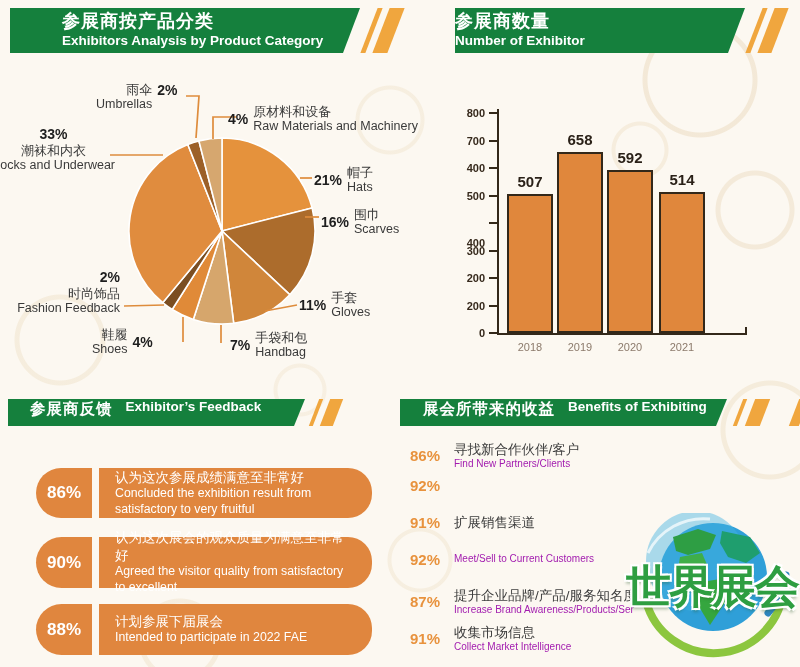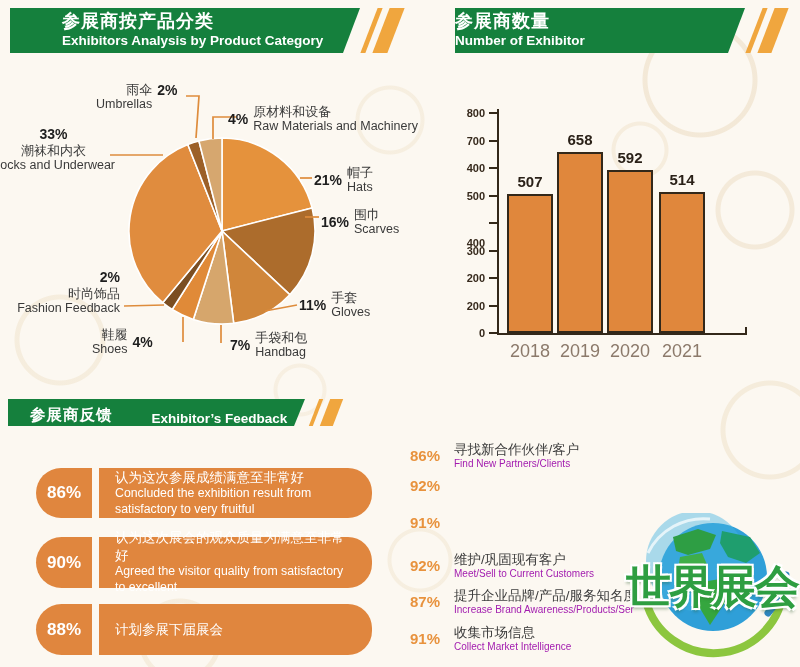--- a/index.html
+++ b/index.html
@@ -21,21 +21,21 @@
 
   
   .banner{position:absolute;}
   .banner .bb{position:absolute;left:0;top:0;height:100%;background:#15803d;color:#fff;}
   .banner.tall .bb{clip-path:polygon(0 0,100% 0,calc(100% - 17px) 100%,0 100%);}
   .banner.short .bb{clip-path:polygon(0 0,100% 0,calc(100% - 11px) 100%,0 100%);}
   .banner .stripe{position:absolute;top:0;height:100%;background:#F0A63E;transform:skewX(-21deg);}
   .banner.tall .t-cn{font-size:18px;font-weight:bold;letter-spacing:1px;line-height:22px;display:block;}
   .banner.tall .t-en{font-size:13.5px;font-weight:bold;display:block;margin-top:1px;}
   .banner.tall .bb{padding-top:2px;box-sizing:border-box;}
-  .banner.short .bb{display:flex;align-items:flex-end;box-sizing:border-box;gap:26px;}
+  .banner.short .bb{display:flex;align-items:flex-start;box-sizing:border-box;}
   .banner.short .t-cn{font-size:15.5px;font-weight:bold;letter-spacing:1px;}
   .banner.short .t-en{font-size:13.5px;font-weight:bold;margin-left:13px;}
 
   #banner-pie{left:10px;top:8px;width:400px;height:45px;}
   #banner-pie .bb{width:350px;padding-left:52px;}
   #banner-pie .s1{left:359px;width:5px;}
   #banner-pie .s2{left:371px;width:15px;}
 
   #banner-bar{left:455px;top:8px;width:345px;height:45px;}
   #banner-bar .bb{width:290px;}
@@ -66,21 +66,21 @@
   .pl-B .txt{display:flex;flex-direction:column;align-items:flex-end;line-height:1.18;}
   .pl-C{flex-direction:column;gap:0;line-height:1.18;}
 
   
   #bar-panel{position:absolute;left:455px;top:85px;width:345px;height:300px;}
   .axis{position:absolute;background:#33281A;}
   .ytick{position:absolute;width:8px;height:2px;background:#33281A;}
   .ytick-label{position:absolute;width:30px;text-align:right;font-size:11px;font-weight:bold;color:#36291C;}
   .bar{position:absolute;background:#E0873C;border:2px solid #33281A;box-sizing:border-box;}
   .bar-value{position:absolute;width:60px;text-align:center;font-size:15px;font-weight:bold;color:#2A2118;}
-  .xtick-label{position:absolute;width:60px;text-align:center;font-size:18px;color:#8C7A6B;}
+  .xtick-label{position:absolute;width:60px;text-align:center;font-size:11px;color:#8C7A6B;}
 
   
   #feedback-panel{position:absolute;left:8px;top:435px;width:384px;height:232px;}
   .fb-row{position:absolute;left:28px;width:336px;display:flex;gap:7px;}
   .fb-pct{width:56px;background:#E0863E;border-radius:26px 0 0 26px;color:#fff;font-size:17px;font-weight:bold;display:flex;align-items:center;justify-content:center;flex:none;}
   .fb-box{flex:1;background:#E0863E;border-radius:0 24px 24px 0;color:#fff;padding:7px 26px 7px 16px;box-sizing:border-box;display:flex;flex-direction:column;justify-content:center;}
   .fb-box .cn{font-size:13.5px;line-height:1.3;}
   .fb-box .en{font-size:12.3px;line-height:1.28;}
 
   
@@ -124,20 +124,29 @@
 
   <div class="banner short" id="banner-feedback">
     <div class="bb">
       <span class="t-cn">参展商反馈</span>
       <span class="t-en">Exhibitor’s Feedback</span>
     </div>
     <div class="stripe s1"></div>
     <div class="stripe s2"></div>
   </div>
 
+  <div class="banner short" id="banner-benefits">
+    <div class="bb">
+      <span class="t-cn">展会所带来的收益</span>
+      <span class="t-en">Benefits of Exhibiting</span>
+    </div>
+    <div class="stripe s1"></div>
+    <div class="stripe s2"></div>
+    <div class="stripe s3"></div>
+  </div>
 
   <div id="pie-panel">
     <svg id="pie-svg" width="430" height="315" viewBox="0 0 430 315">
         <path d="M222,161 L222.0,68.0 A93,93 0 0 1 312.1,137.9 Z" fill="#E5923C" stroke="#FFFFFF" stroke-width="1.6"></path>
         <path d="M222,161 L312.1,137.9 A93,93 0 0 1 289.8,224.7 Z" fill="#AC6C2C" stroke="#FFFFFF" stroke-width="1.6"></path>
         <path d="M222,161 L289.8,224.7 A93,93 0 0 1 233.7,253.3 Z" fill="#D0863A" stroke="#FFFFFF" stroke-width="1.6"></path>
         <path d="M222,161 L233.7,253.3 A93,93 0 0 1 193.3,249.4 Z" fill="#D6A66C" stroke="#FFFFFF" stroke-width="1.6"></path>
         <path d="M222,161 L193.3,249.4 A93,93 0 0 1 172.2,239.5 Z" fill="#E08A38" stroke="#FFFFFF" stroke-width="1.6"></path>
         <path d="M222,161 L172.2,239.5 A93,93 0 0 1 162.7,232.7 Z" fill="#7B4E22" stroke="#FFFFFF" stroke-width="1.6"></path>
         <path d="M222,161 L162.7,232.7 A93,93 0 0 1 187.8,74.5 Z" fill="#E08C3E" stroke="#FFFFFF" stroke-width="1.6"></path>
@@ -264,44 +273,45 @@
       <div class="fb-pct">90%</div>
       <div class="fb-box">
         <span class="cn">认为这次展会的观众质量为满意至非常好</span>
         <span class="en">Agreed the visitor quality from satisfactory to excellent</span>
       </div>
     </div>
     <div class="fb-row" style="top:169px;height:51px;">
       <div class="fb-pct">88%</div>
       <div class="fb-box">
         <span class="cn">计划参展下届展会</span>
+        <span class="en">Intended to participate in 2022 FAE</span>
       </div>
     </div>
   </div>
 
   <div id="benefits-panel">
     <div class="bn-row" style="top:5px;">
       <span class="bn-pct">86%</span>
       <span class="bn-txt">
           <span class="cn">寻找新合作伙伴/客户</span>
           <span class="en">Find New Partners/Clients</span>
         </span>
     </div>
     <div class="bn-row" style="top:41px;">
       <span class="bn-pct">92%</span>
     </div>
     <div class="bn-row" style="top:78px;">
       <span class="bn-pct">91%</span>
       <span class="bn-txt">
+          <span class="cn">扩展销售渠道</span>
         </span>
     </div>
     <div class="bn-row" style="top:115px;">
       <span class="bn-pct">92%</span>
       <span class="bn-txt">
-          <span class="cn">维护/巩固现有客户</span>
           <span class="en">Meet/Sell to Current Customers</span>
         </span>
     </div>
     <div class="bn-row" style="top:151px;">
       <span class="bn-pct">87%</span>
       <span class="bn-txt">
           <span class="cn">提升企业品牌/产品/服务知名度</span>
           <span class="en">Increase Brand Awareness/Products/Ser</span>
         </span>
     </div>

